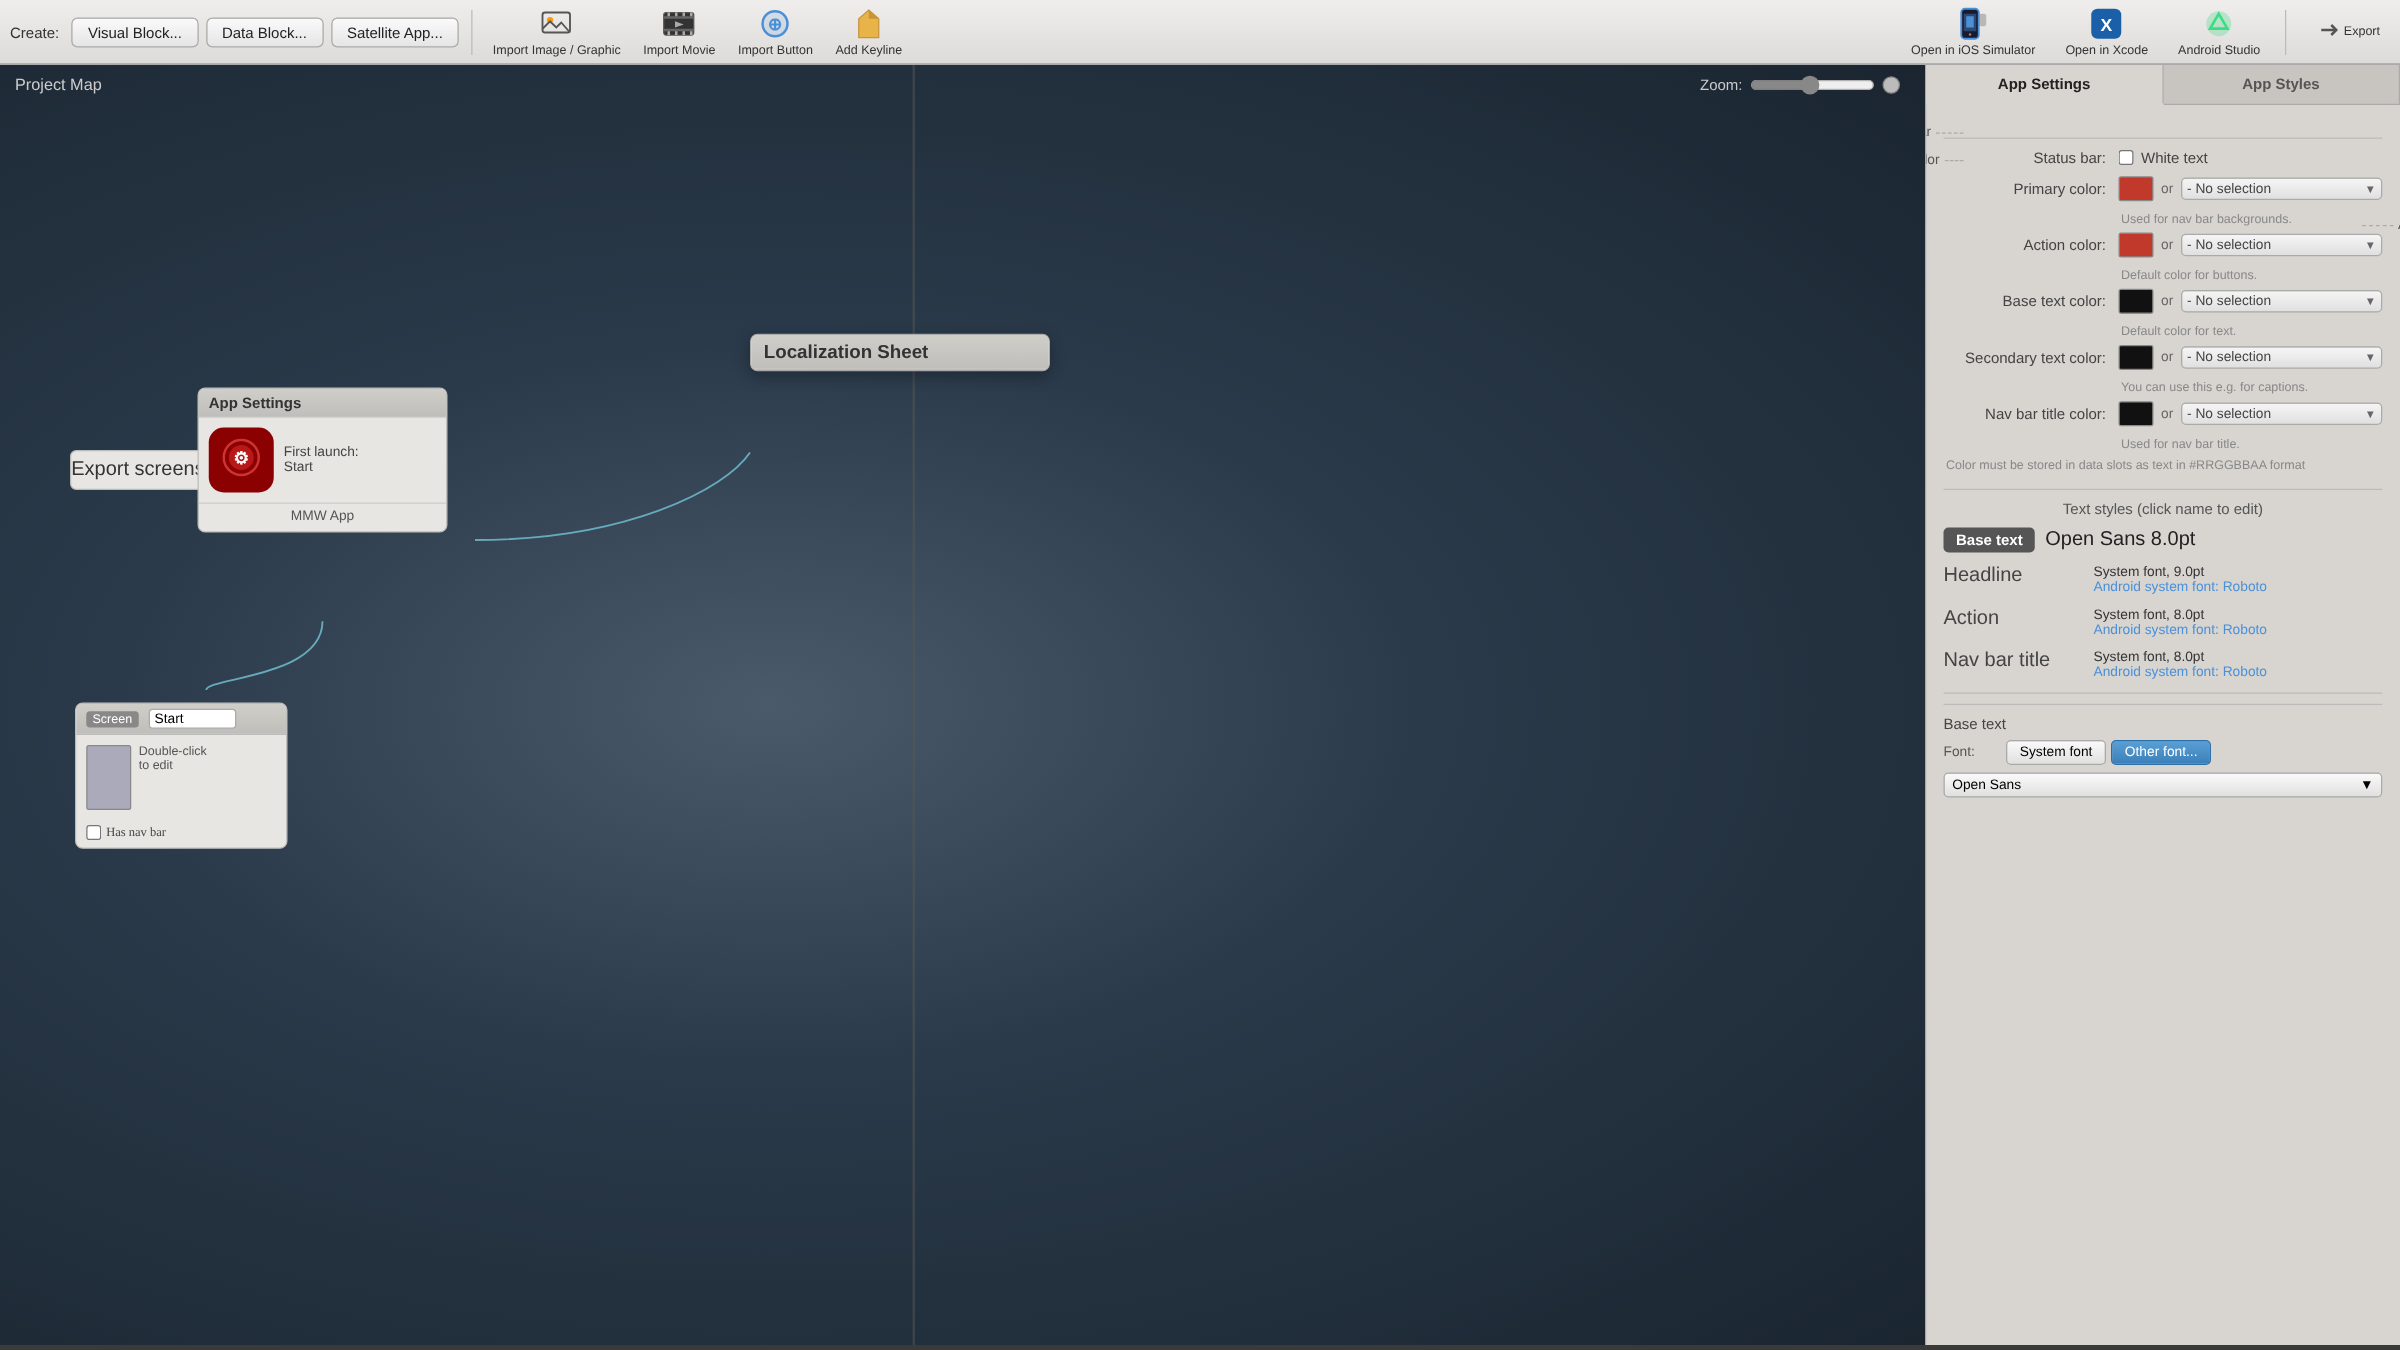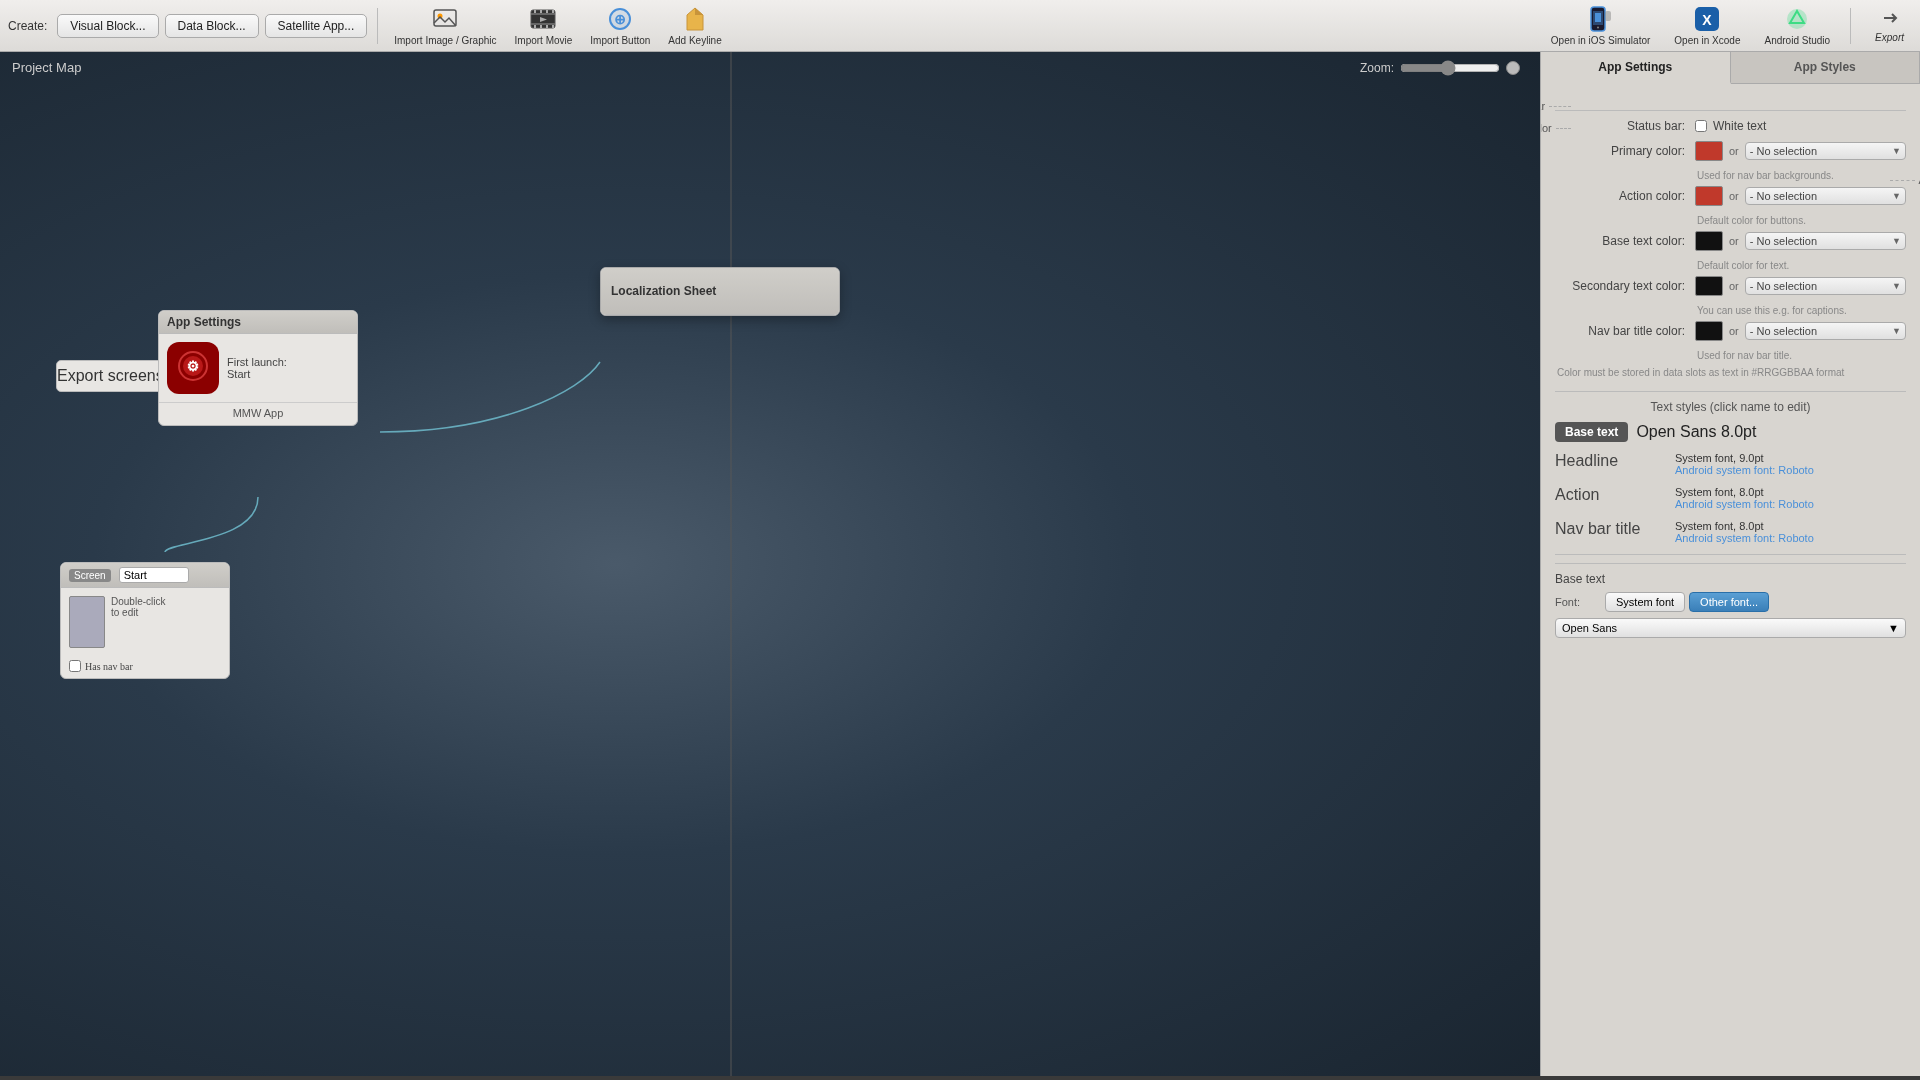--- a/index.html
+++ b/index.html
@@ -30,24 +30,23 @@
     }
     .toolbar-right { margin-left: auto; display: flex; align-items: center; gap: 8px; }
     .toolbar-right-btn {
       display: flex; flex-direction: column; align-items: center;
       cursor: pointer; padding: 2px 8px; font-size: 10px; color: #333; gap: 2px;
     }
     .toolbar-right-btn .icon-img {
       width: 28px; height: 28px;
     }
     .export-btn {
-      display: flex; flex-direction: column; align-items: center;
+      display: flex; flex-direction: row; align-items: center;
       cursor: pointer; padding: 2px 8px; font-size: 10px; color: #333; gap: 2px;
       margin-left: 4px;
-      font-style: italic;
     }
 
     
     #main { display: flex; height: calc(1080px - 56px); }
 
     
     #project-map {
       flex: 1; position: relative;
       background: radial-gradient(ellipse at 40% 50%, #4a5a6a 0%, #2a3a4a 40%, #1a2530 100%);
       overflow: hidden;
@@ -135,21 +134,21 @@
     
     #localization-dialog {
       position: absolute; top: 215px; left: 600px;
       width: 240px; background: #e8e6e3;
       border: 1px solid #aaa; border-radius: 6px;
       box-shadow: 0 4px 12px rgba(0,0,0,0.3);
       overflow: hidden;
     }
     .dialog-title {
       background: linear-gradient(to bottom, #d0cec9, #c0beba);
-      padding: 16px 10px; font-size: 12px; font-weight: 600; color: #333;
+      padding: 5px 10px; font-size: 15px; font-weight: 600; color: #333;
       border-bottom: 1px solid #bbb;
     }
     .dialog-body { padding: 8px 10px; }
     .dialog-row { display: flex; align-items: center; justify-content: space-between; margin-bottom: 6px; font-size: 11px; color: #444; }
     .dialog-row:last-child { margin-bottom: 0; }
     .dialog-btn {
       background: linear-gradient(to bottom, #fafafa, #e0e0e0);
       border: 1px solid #aaa; border-radius: 4px;
       padding: 2px 10px; font-size: 11px; cursor: pointer;
     }

